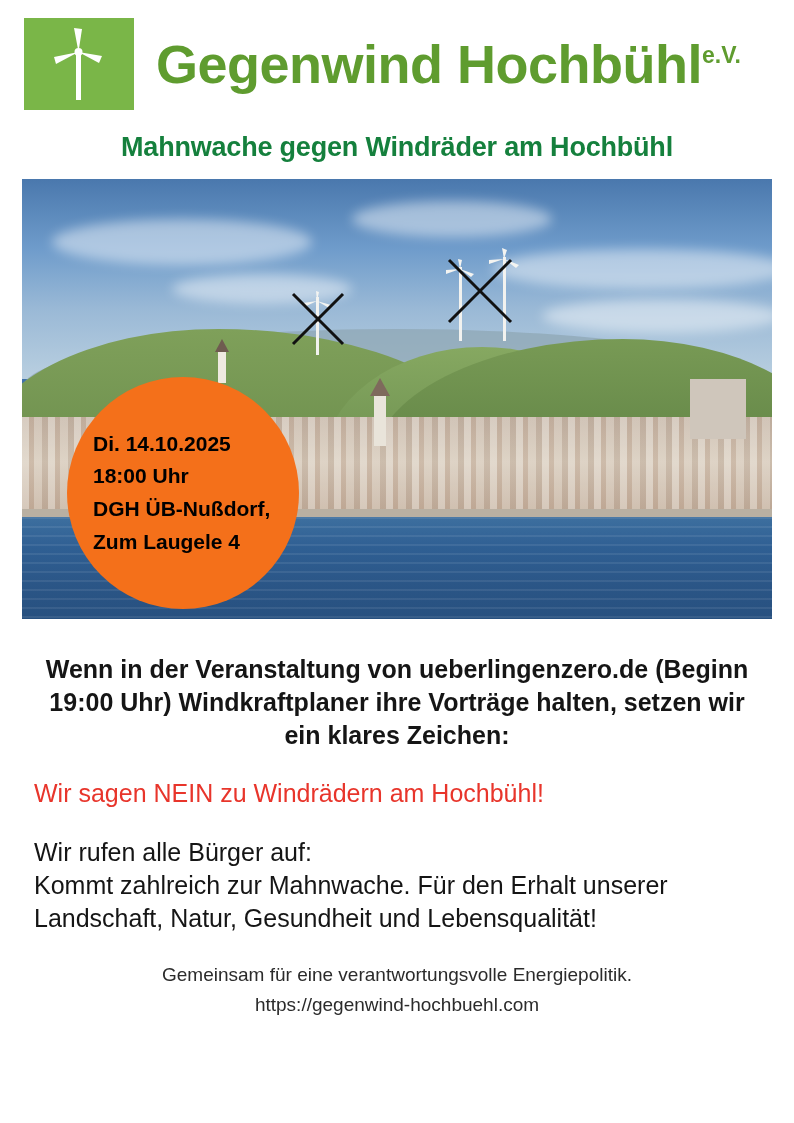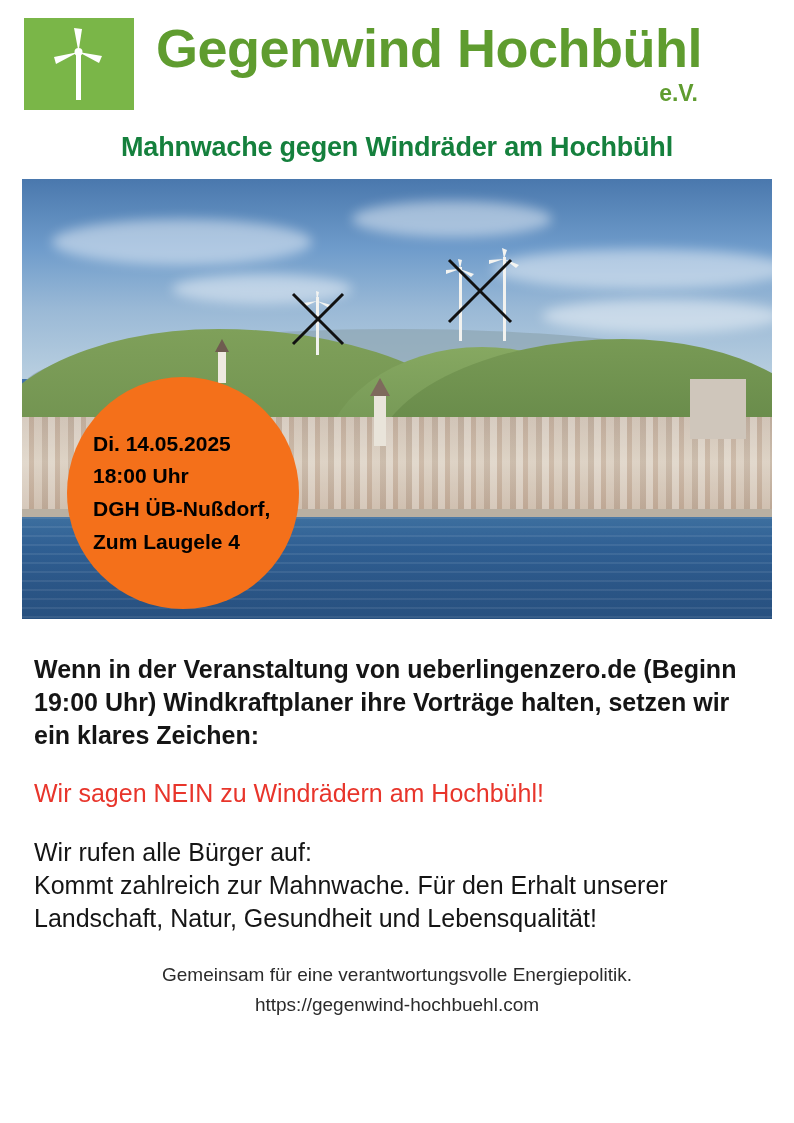--- a/index.html
+++ b/index.html
@@ -41,21 +41,21 @@
   }
   .logo-mark svg {
     position: absolute;
     left: 50%;
     top: 50%;
     transform: translate(-50%, -50%);
   }
   .brand-block {
     margin-left: 22px;
     display: flex;
-    flex-direction: column;
+    flex-direction: row;
   }
   .brand-name {
     font-size: 54px;
     font-weight: bold;
     color: #5f9c2f;
     line-height: 1;
     letter-spacing: -0.5px;
     white-space: nowrap;
   }
   .brand-suffix {
@@ -262,20 +262,21 @@
 
   
   .body-copy {
     margin: 34px 12px 0 12px;
   }
   .para-intro {
     font-size: 25px;
     font-weight: bold;
     line-height: 1.32;
     color: #151515;
+    text-align: center;
   }
   .para-red {
     font-size: 25px;
     font-weight: normal;
     color: #e8352b;
     margin-top: 8px;
     line-height: 1.3;
   }
   .para-call {
     font-size: 25px;
@@ -373,21 +374,21 @@
     </div>
 
     <div class="town"></div>
     <div class="church"></div>
     <div class="church2"></div>
     <div class="building-right"></div>
     <div class="shoreline"></div>
     <div class="lake"></div>
 
     <div class="date-badge">
-      <div>Di. 14.05.2025</div>
+      <div>Di. 14.10.2025</div>
       <div>18:00 Uhr</div>
       <div>DGH ÜB-Nußdorf,</div>
       <div>Zum Laugele 4</div>
     </div>
   </div>
 
   <div class="body-copy">
     <p class="para-intro">Wenn in der Veranstaltung von ueberlingenzero.de (Beginn 19:00 Uhr) Windkraftplaner ihre Vorträge halten, setzen wir ein klares Zeichen:</p>
     <p class="para-red">Wir sagen NEIN zu Windrädern am Hochbühl!</p>
     <p class="para-call" style="white-space: pre-line;">Wir rufen alle Bürger auf:

